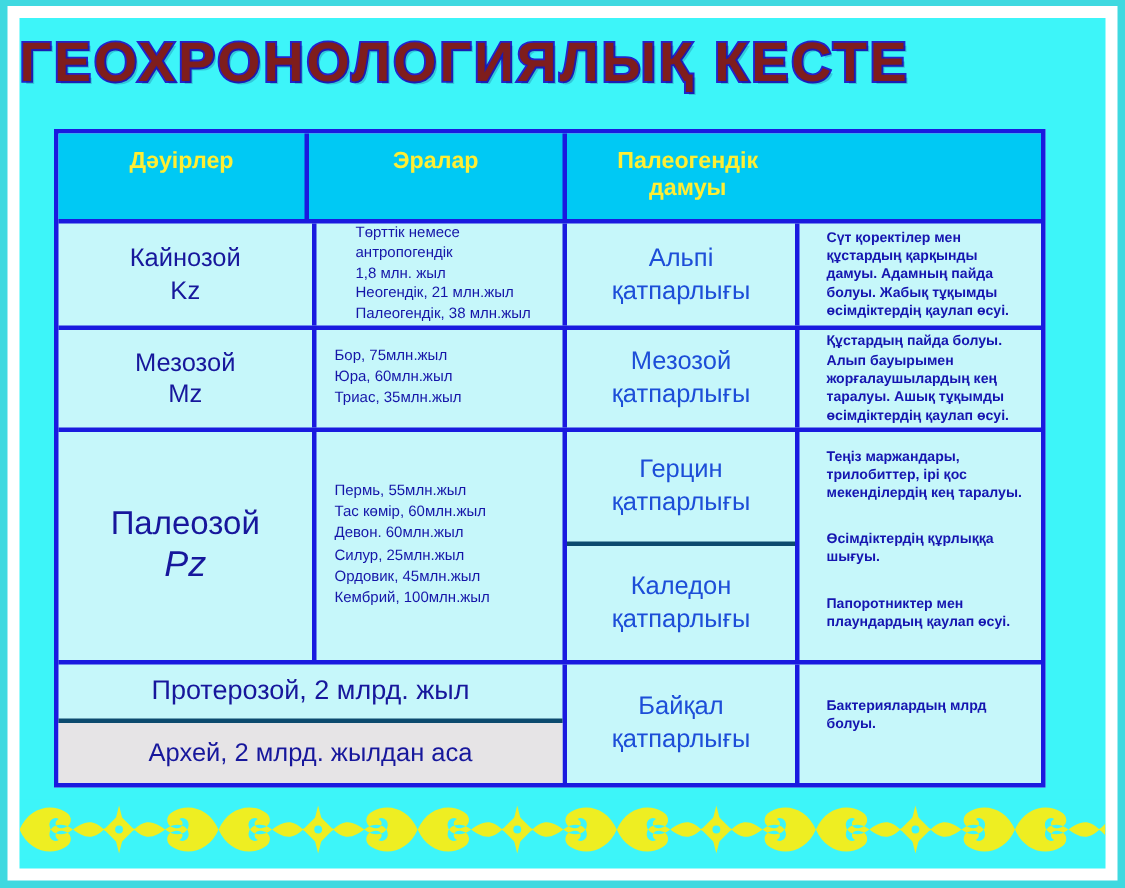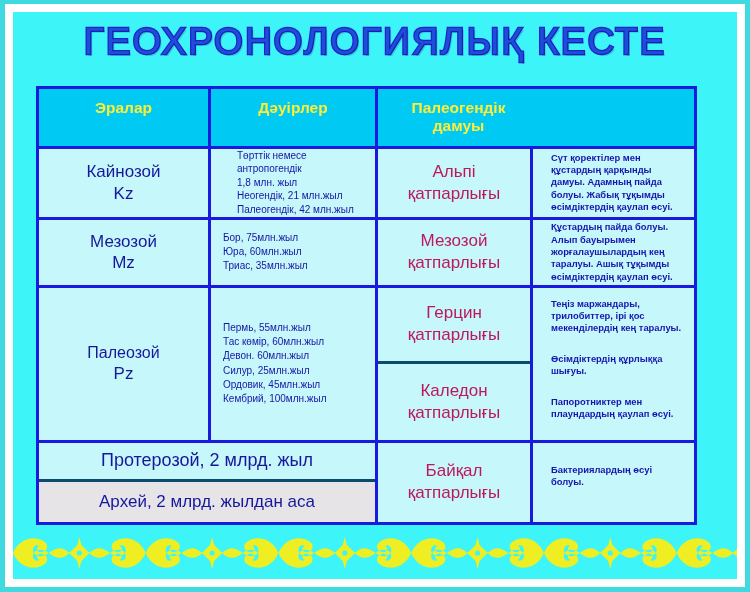--- a/index.html
+++ b/index.html
@@ -17,23 +17,22 @@
     background:#ffffff;
   }
   .inner{
     position:absolute;left:13px;top:12px;right:13px;bottom:13px;
     background:#3df5f9;
     overflow:hidden;
   }
   
   .title{
     position:absolute;left:0;right:0;top:9px;
-    text-align:center;
-    font-size:37px;font-weight:normal;letter-spacing:2px;
-    color:#1d4ed8;
+    font-size:37px;font-weight:bold;letter-spacing:2px;
+    color:#7f1d1d;
     -webkit-text-stroke:2.5px #2222cc;
     paint-order:stroke fill;
     text-shadow:2px 2px 0 rgba(0,0,80,.18);
     white-space:nowrap;
   }
   
   .table{
     position:absolute;left:23px;top:74px;width:661px;
     border:3px solid #1a1adf;
     box-sizing:border-box;
@@ -61,21 +60,21 @@
     padding:4px 2px;
   }
   .periods{
     color:#1515a8;font-size:10px;line-height:1.42;
     padding:8px 6px 8px 12px;
     display:flex;flex-direction:column;justify-content:center;
   }
   .periods.small{font-size:10px;line-height:1.35;padding-left:26px;}
   .fold{
     display:flex;align-items:center;justify-content:center;
-    text-align:center;color:#be185d;font-size:17px;line-height:1.3;
+    text-align:center;color:#1d4ed8;font-size:17px;line-height:1.3;
     padding:4px 2px;
   }
   .life{
     color:#1515b0;font-size:9.4px;font-weight:bold;line-height:1.32;
     padding:7px 7px 7px 18px;
     display:flex;flex-direction:column;justify-content:center;
   }
   .life p{margin:0;}
   .life p + p{margin-top:9px;}
   
@@ -99,40 +98,40 @@
 
 <div class="poster">
   <div class="white-frame"></div>
   <div class="inner">
 
     <div class="title">ГЕОХРОНОЛОГИЯЛЫҚ КЕСТЕ</div>
 
     <div class="table">
 
       <div class="thead">
+        <div class="cell c2">Дәуірлер</div>
         <div class="cell c1">Эралар</div>
-        <div class="cell c2">Дәуірлер</div>
         <div class="cell c4">
           <div>Палеогендік</div>
           <div>дамуы</div>
         </div>
       </div>
 
       <div class="body-row" style="height:68px;">
         <div class="col c1 era">
           <div>
             <div>Кайнозой</div>
             <div>Kz</div>
           </div>
         </div>
         <div class="col c2 periods small">
           <div>Төрттік немесе антропогендік</div>
           <div>1,8 млн. жыл</div>
           <div> Неогендік, 21 млн.жыл</div>
-          <div>Палеогендік, 42 млн.жыл</div>
+          <div>Палеогендік, 38 млн.жыл</div>
         </div>
         <div class="col c3 fold">
           <div>
             <div>Альпі</div>
             <div>қатпарлығы</div>
           </div>
         </div>
         <div class="col c4 life">
           <p>Сүт қоректілер мен құстардың қарқынды дамуы. Адамның пайда болуы. Жабық тұқымды өсімдіктердің қаулап өсуі.</p>
         </div>
@@ -157,22 +156,22 @@
           </div>
         </div>
         <div class="col c4 life">
           <p>Құстардың пайда болуы. Алып бауырымен жорғалаушылардың кең таралуы. Ашық тұқымды өсімдіктердің қаулап өсуі.</p>
         </div>
       </div>
 
       <div class="body-row" style="height:152px;">
         <div class="col c1 era">
           <div>
-            <div style="font-size:16px;">Палеозой</div>
-            <div style="font-size:17px;">Pz</div>
+            <div style="font-size:22px;">Палеозой</div>
+            <div style="font-size:24px;font-style:italic;">Pz</div>
           </div>
         </div>
         <div class="col c2 periods">
           <div>Пермь, 55млн.жыл</div>
           <div>Тас көмір, 60млн.жыл</div>
           <div>Девон. 60млн.жыл</div>
           <div>Силур, 25млн.жыл</div>
           <div>Ордовик, 45млн.жыл</div>
           <div>Кембрий, 100млн.жыл</div>
         </div>
@@ -206,21 +205,21 @@
             <span style="font-size:17px;">Архей, 2 млрд. жылдан аса</span>
           </div>
         </div>
         <div class="col c3 fold">
           <div>
             <div>Байқал</div>
             <div>қатпарлығы</div>
           </div>
         </div>
         <div class="col c4 life" style="justify-content:flex-start;padding-top:8px;">
-          <p style="margin-top:13px;">Бактериялардың өсуі болуы.</p>
+          <p style="margin-top:13px;">Бактериялардың млрд болуы.</p>
         </div>
       </div>
 
     </div>
 
     <div class="ornament">
       <svg viewBox="0 0 720 40" preserveAspectRatio="none">
         <defs>
           <g id="motif">
             <path d="M0,20 C6,6 20,2 30,8 C36,11 35,18 29,19 C24,20 22,15 26,13

